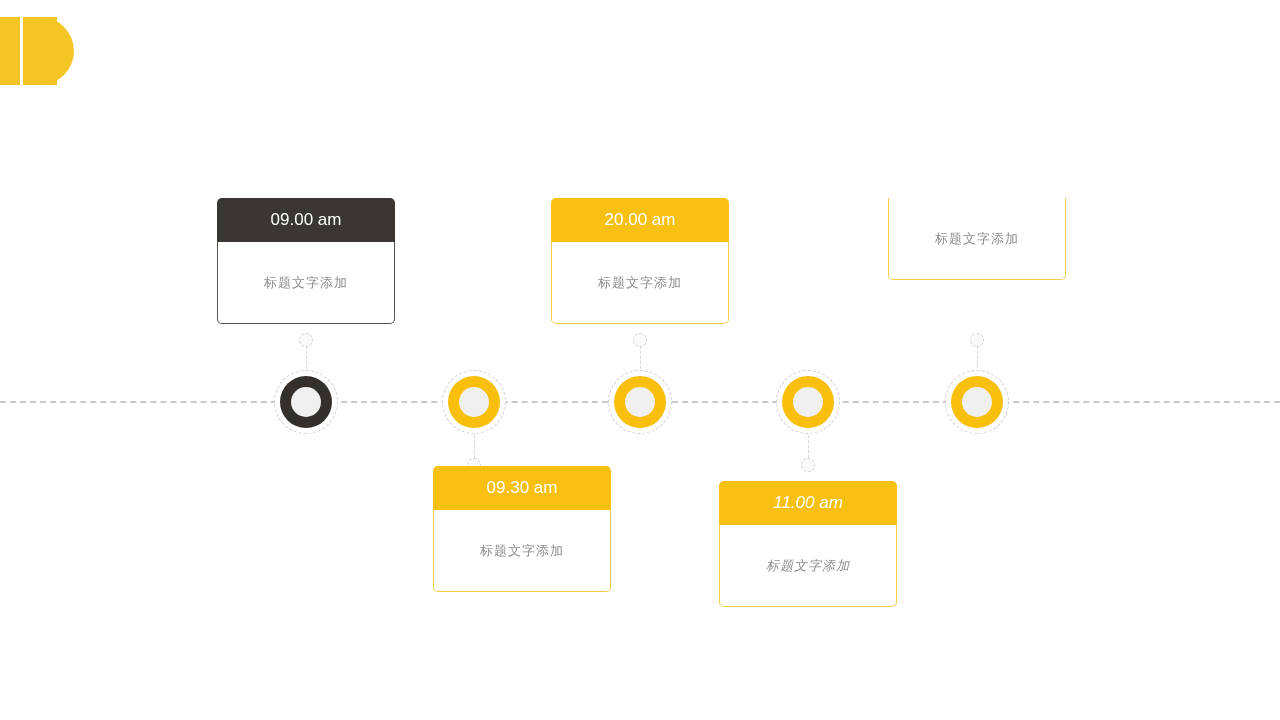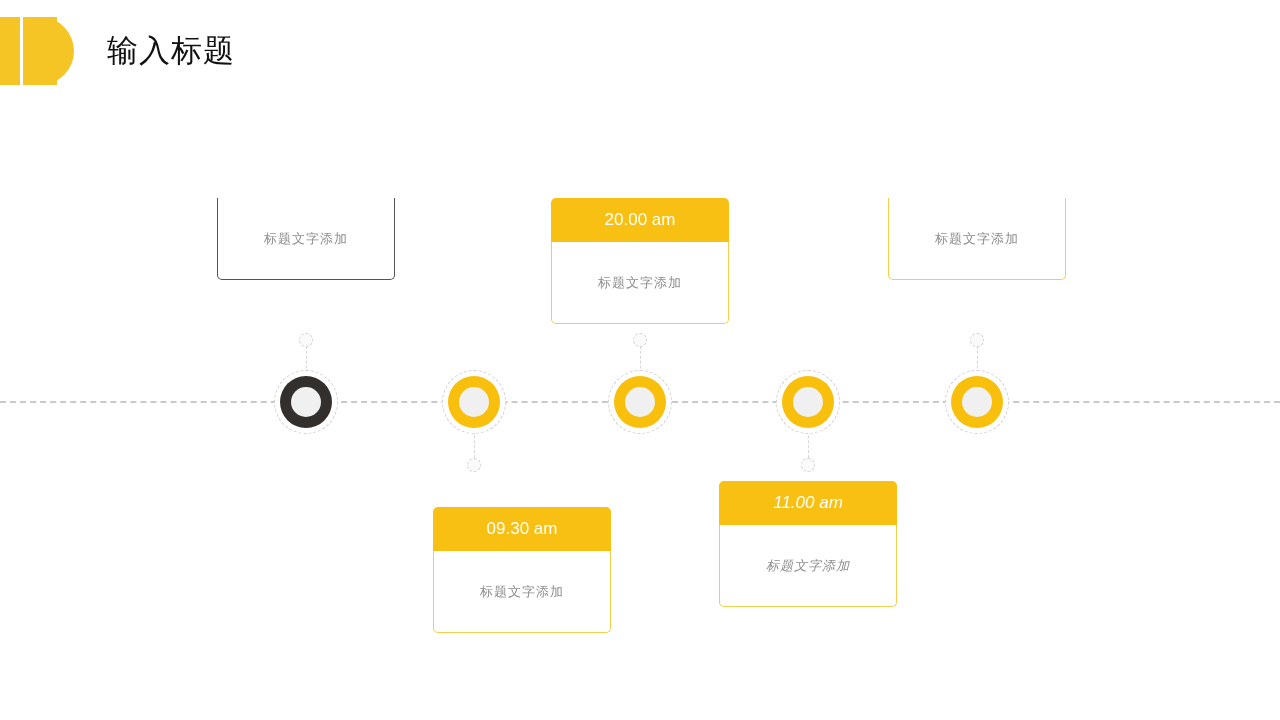--- a/index.html
+++ b/index.html
@@ -183,21 +183,20 @@
 </style>
 </head>
 <body>
 
 <div id="header">
   <div id="logo">
     <div class="bar"></div>
     <div class="dshape"></div>
     <div class="dbowl"></div>
   </div>
-  <div id="page-title">输入标题</div>
 </div>
 
 <div id="timeline">
 
   <div id="timeline-line"></div>
 
   <div class="stem" style="left:306px; top:346px; height:42px;"></div>
   <div class="stem-dot" style="left:306px; top:333px;"></div>
 
   <div class="stem" style="left:640px; top:346px; height:42px;"></div>
@@ -227,24 +226,25 @@
   <div class="marker yellow" style="left:808px;">
     <div class="ring"></div>
     <div class="hole"></div>
   </div>
   <div class="marker yellow" style="left:977px;">
     <div class="ring"></div>
     <div class="hole"></div>
   </div>
 
   <div class="card theme-dark" style="left:217px; top:198px;">
-    <div class="card-body">标题文字添加</div>
-  </div>
-
-  <div class="card theme-yellow" style="left:385px; top:507px;padding-left:48px;">
+    <div class="card-header">09.00 am</div>
+    <div class="card-body">标题文字添加</div>
+  </div>
+
+  <div class="card theme-yellow" style="left:385px; top:466px;padding-left:48px;">
     <div class="card-header">09.30 am</div>
     <div class="card-body">标题文字添加</div>
   </div>
 
   <div class="card theme-yellow" style="left:551px; top:198px;">
     <div class="card-header">20.00 am</div>
     <div class="card-body">标题文字添加</div>
   </div>
 
   <div class="card theme-yellow" style="left:719px; top:481px;font-style:italic;">

